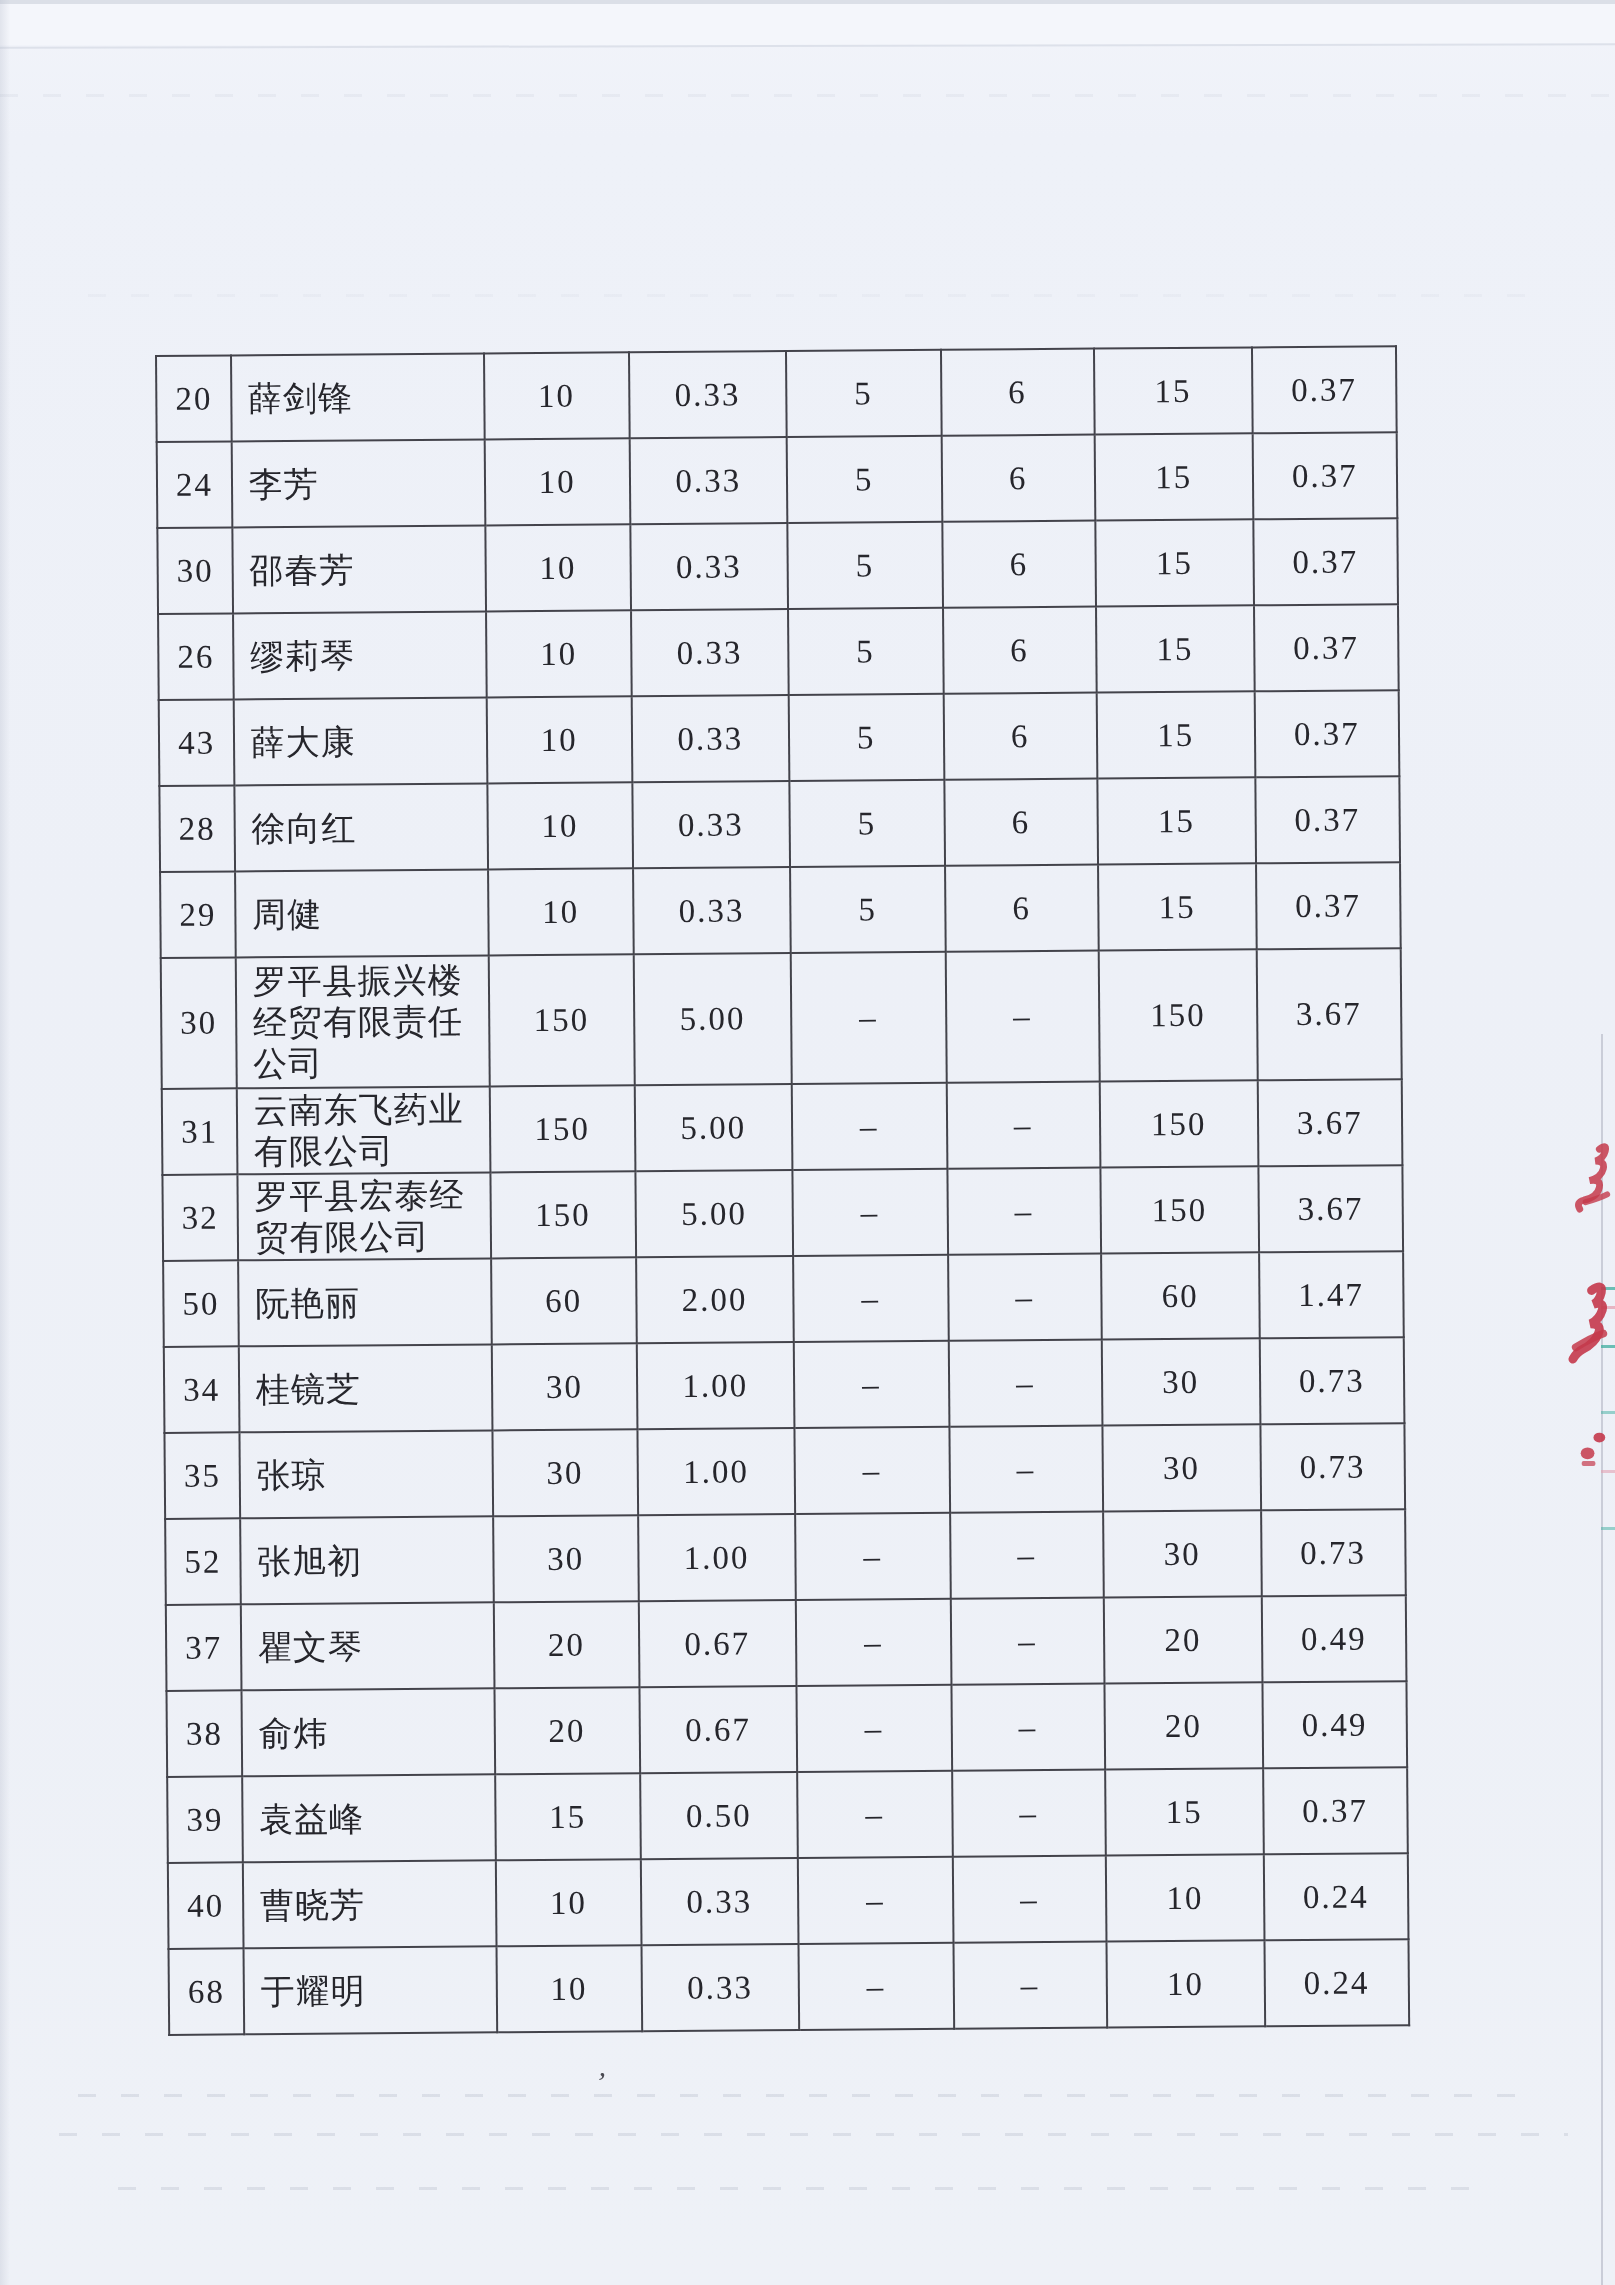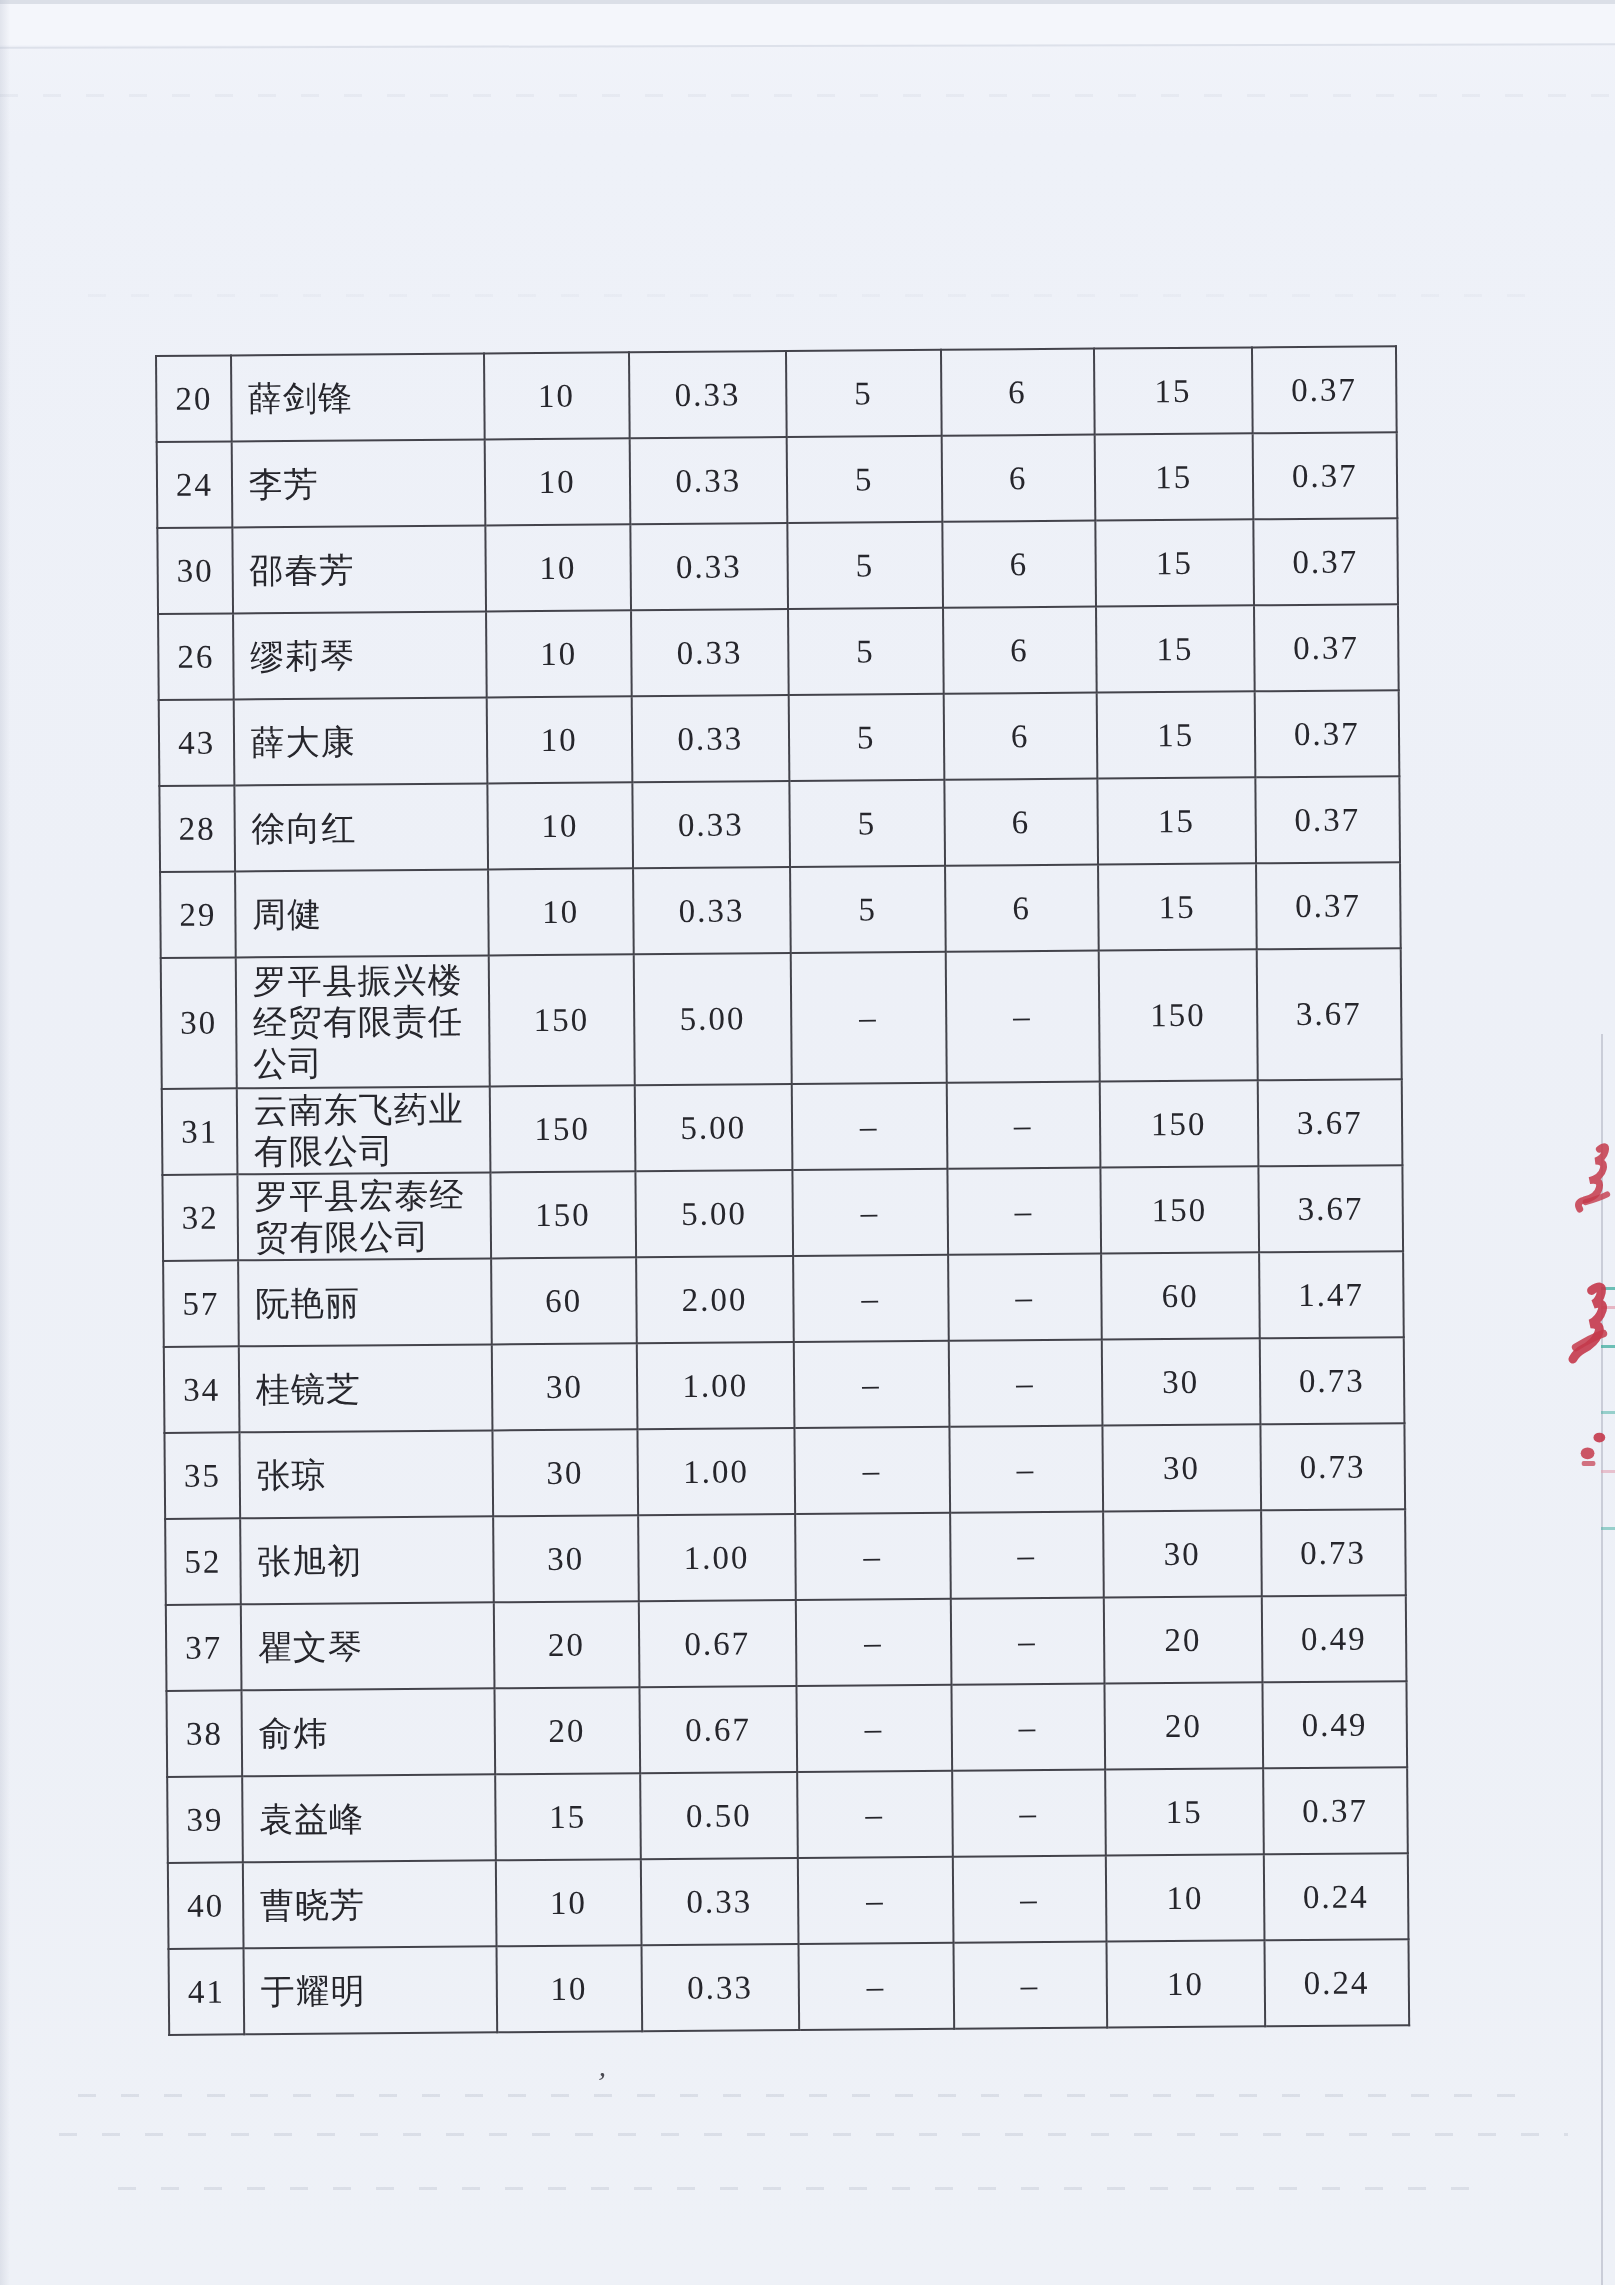--- a/index.html
+++ b/index.html
@@ -166,21 +166,21 @@
             <td class="c0">32</td>
             <td class="c1">罗平县宏泰经贸有限公司</td>
             <td class="c2">150</td>
             <td class="c3">5.00</td>
             <td class="c4">–</td>
             <td class="c5">–</td>
             <td class="c6">150</td>
             <td class="c7">3.67</td>
           </tr>
           <tr class="row">
-            <td class="c0">57</td>
+            <td class="c0">50</td>
             <td class="c1">阮艳丽</td>
             <td class="c2">60</td>
             <td class="c3">2.00</td>
             <td class="c4">–</td>
             <td class="c5">–</td>
             <td class="c6">60</td>
             <td class="c7">1.47</td>
           </tr>
           <tr class="row">
             <td class="c0">34</td>
@@ -246,21 +246,21 @@
             <td class="c0">40</td>
             <td class="c1">曹晓芳</td>
             <td class="c2">10</td>
             <td class="c3">0.33</td>
             <td class="c4">–</td>
             <td class="c5">–</td>
             <td class="c6">10</td>
             <td class="c7">0.24</td>
           </tr>
           <tr class="row">
-            <td class="c0">41</td>
+            <td class="c0">68</td>
             <td class="c1">于耀明</td>
             <td class="c2">10</td>
             <td class="c3">0.33</td>
             <td class="c4">–</td>
             <td class="c5">–</td>
             <td class="c6">10</td>
             <td class="c7">0.24</td>
           </tr>
         </tbody>
     </table>

